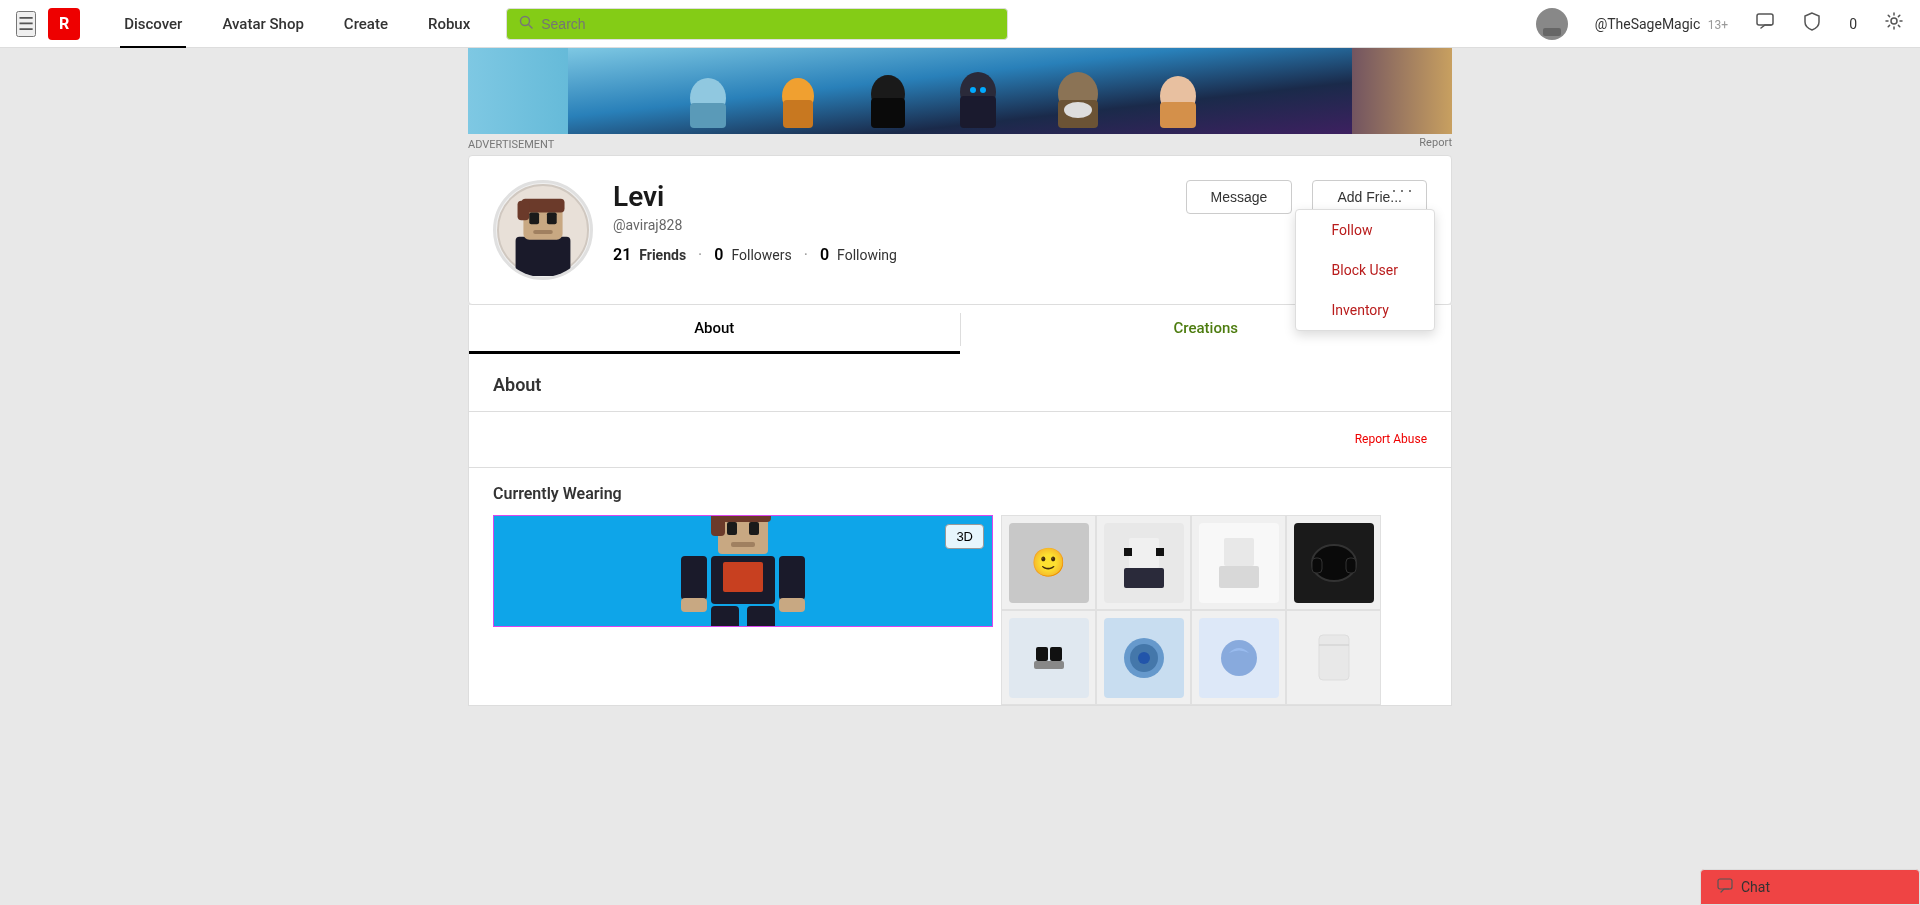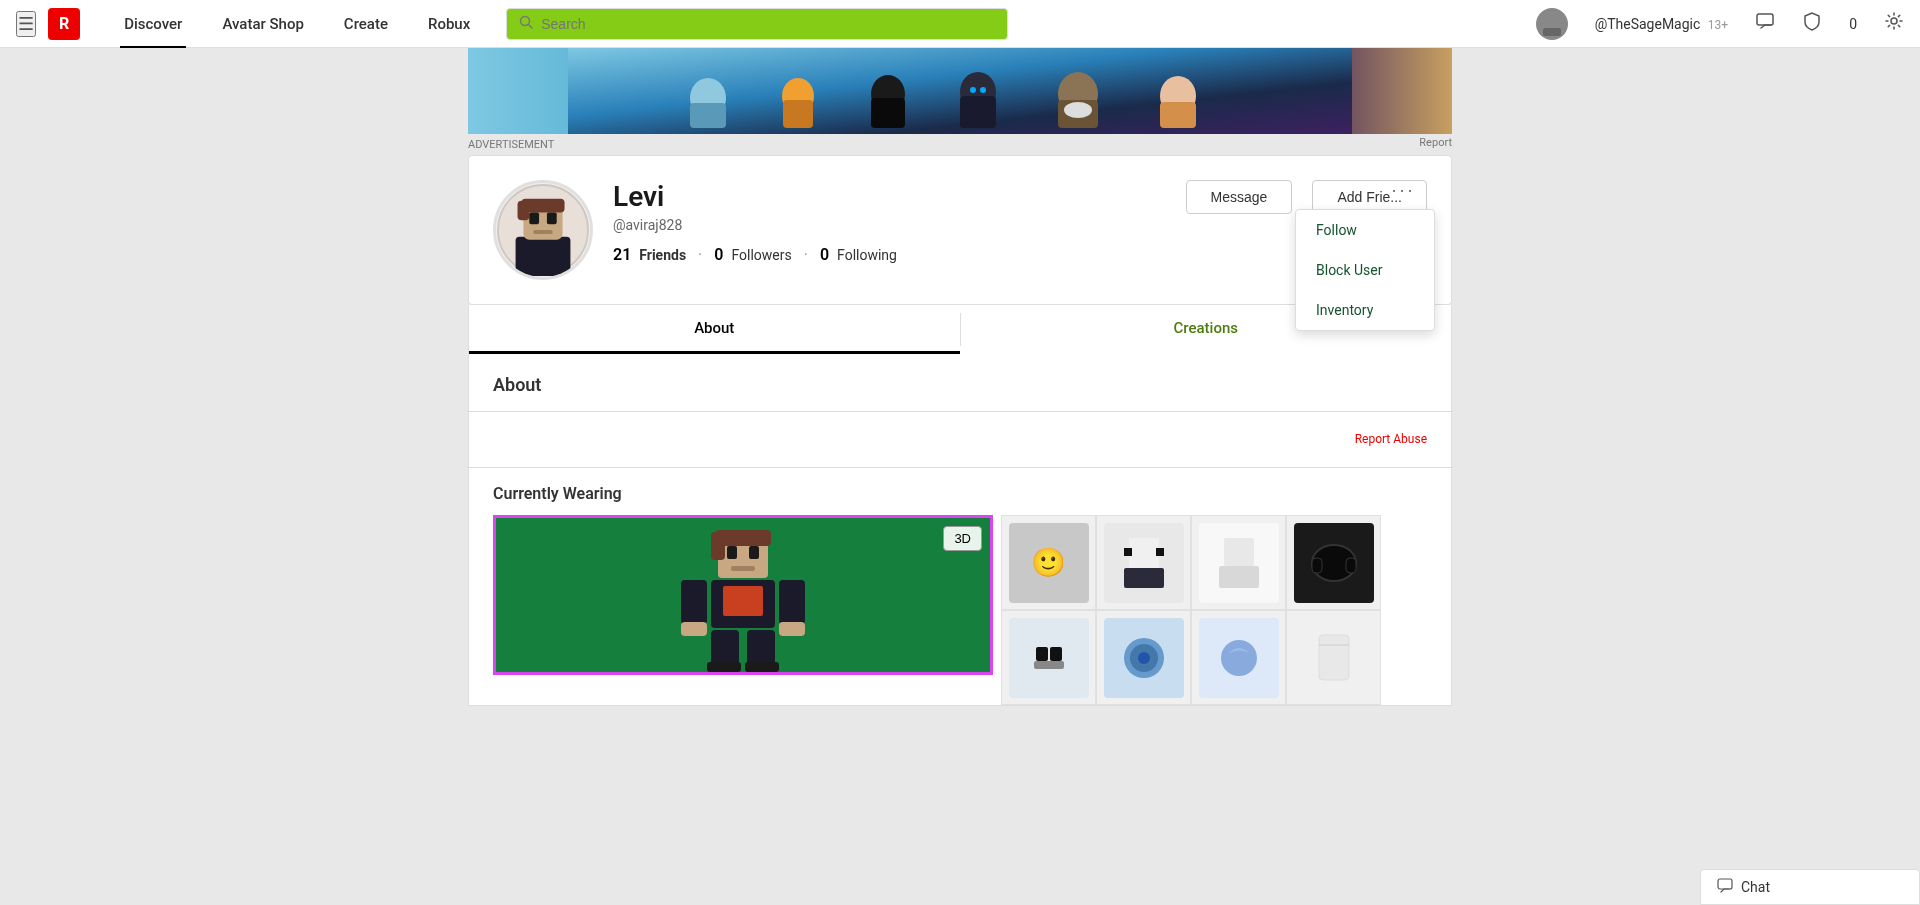--- a/index.html
+++ b/index.html
@@ -82,21 +82,21 @@
     .btn-more {
       padding: 8px 12px; border: none; background: transparent;
       font-size: 18px; cursor: pointer; color: #666; letter-spacing: 2px;
     }
     .dropdown-menu {
       position: absolute; top: 100%; right: -8px;
       background: #fff; border: 1px solid #ddd; border-radius: 4px;
       box-shadow: 0 4px 12px rgba(0,0,0,0.15); min-width: 140px; z-index: 200;
     }
     .dropdown-item {
-      padding: 12px 20px; font-size: 14px; color: #14532d; cursor: pointer;
+      padding: 12px 36px; font-size: 14px; color: #b91c1c; cursor: pointer;
       display: block; white-space: nowrap;
     }
 
     
     .tabs-container {
       background: #fff; border: 1px solid #ddd; border-top: none;
       display: flex; border-bottom: none;
     }
     .tab {
       flex: 1; text-align: center; padding: 14px 0; font-size: 15px;
@@ -117,22 +117,22 @@
     .report-abuse-link { font-size: 12px; color: #e00; cursor: pointer; }
 
     
     .wearing-section {
       background: #fff; border: 1px solid #ddd; border-top: none;
       padding: 16px 24px 0;
     }
     .wearing-title { font-size: 16px; font-weight: 600; color: #333; margin-bottom: 12px; }
     .wearing-content { display: flex; gap: 0; }
     .avatar-3d {
-      width: 500px; height: 160px; background: #15803d; flex-shrink: 0;
-      position: relative; border: 3px solid #d946ef; overflow: hidden;
+      width: 500px; height: 112px; background: #0ea5e9; flex-shrink: 0;
+      position: relative; border: 1px solid #d946ef; overflow: hidden;
     }
     .btn-3d {
       position: absolute; top: 8px; right: 8px; padding: 4px 10px;
       border: 1px solid #999; background: rgba(255,255,255,0.9);
       border-radius: 4px; font-size: 13px; cursor: pointer;
     }
     .avatar-preview {
       width: 100%; height: 100%;
       display: flex; align-items: center; justify-content: center;
     }
@@ -141,21 +141,21 @@
       width: 95px; height: 95px; background: #f0f0f0; border: 1px solid #e0e0e0;
       display: flex; align-items: center; justify-content: center; overflow: hidden;
     }
 
     
     .three-dots-area { position: absolute; top: 16px; right: 24px; }
 
     
     .chat-bar {
       position: fixed; bottom: 0; right: 0; width: 220px; height: 36px;
-      background: #ffffff; border: 1px solid #ddd; border-radius: 4px 4px 0 0;
+      background: #ef4444; border: 1px solid #ddd; border-radius: 4px 4px 0 0;
       display: flex; align-items: center; padding: 0 16px;
       font-size: 14px; color: #333; cursor: pointer; z-index: 50;
     }
     .chat-icon { margin-right: 8px; }
 
     
     .page-wrapper { background: #e8e8e8; min-height: 905px; }
     .content-area { max-width: 984px; margin: 0 auto; padding-bottom: 40px; }
 
     

